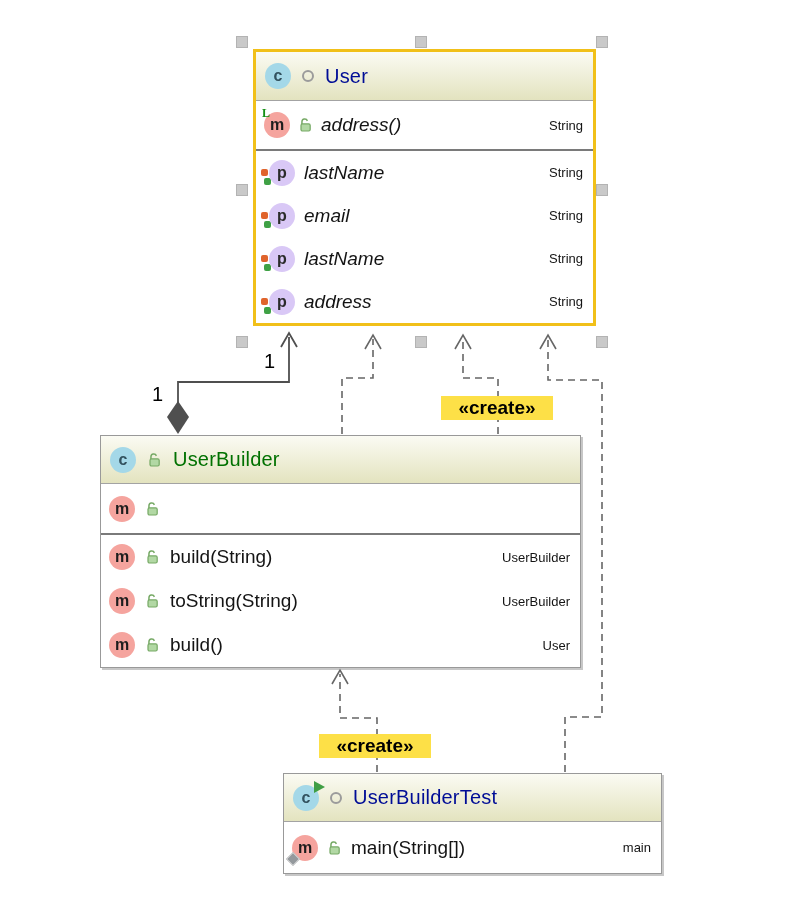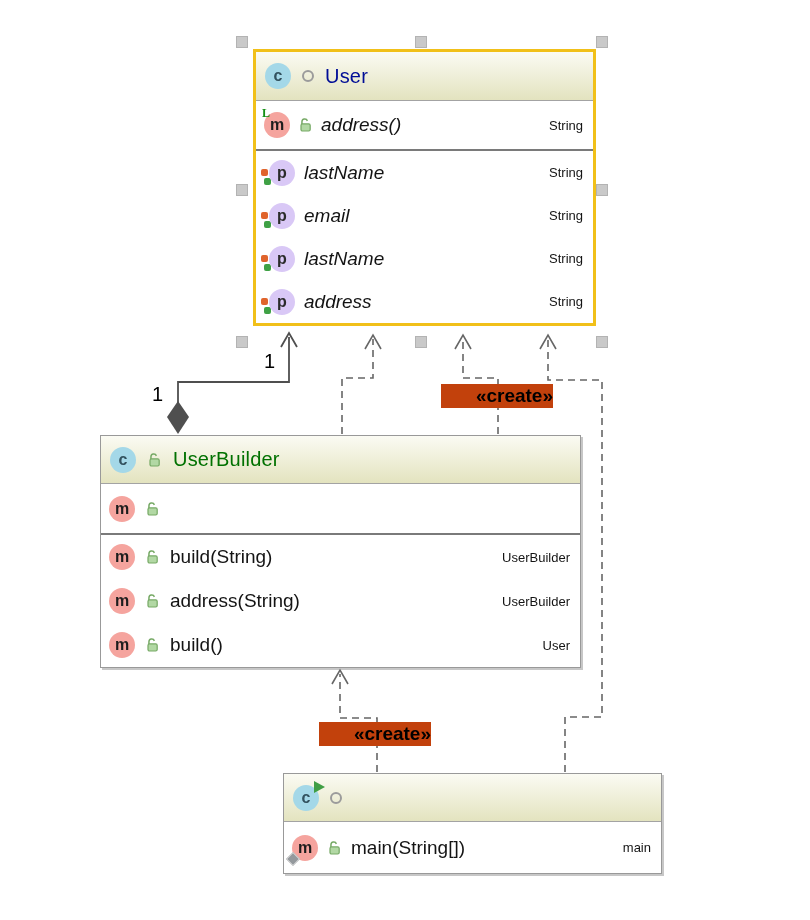--- a/index.html
+++ b/index.html
@@ -54,22 +54,22 @@
   #userbuilder .hdr{height:47px;}
   #userbuilder .row{padding-left:8px;gap:10px;}
   #userbuilder .row-ctor{height:49px;}
   #userbuilder .row-m{height:44px;}
   #userbuildertest{left:283px;top:773px;width:377px;}
   #userbuildertest .hdr{height:47px;}
   #userbuildertest .row-m{height:51px;padding-left:8px;gap:9px;}
 
   
   .elabel{position:absolute;font-size:20px;color:#000;}
-  .create-label{position:absolute;width:112px;text-align:right;font-size:19px;
-                font-weight:600;color:#000;background:#c2410c;padding:1px 0;}
+  .create-label{position:absolute;width:112px;text-align:center;font-size:19px;
+                font-weight:600;color:#000;background:#fde047;padding:1px 0;margin-top:12px;}
   #create-top{left:441px;top:384px;}
   #create-bottom{left:319px;top:722px;}
   #mult-left{left:152px;top:383px;}
   #mult-right{left:264px;top:350px;}
 
   
   .handle{position:absolute;width:12px;height:12px;background:#c9c9c9;border:1px solid #b3b3b3;
           box-sizing:border-box;}
 </style>
 </head>
@@ -220,21 +220,21 @@
       <span class="mtype">UserBuilder</span>
     </div>
     <div class="row row-m">
       <span class="circ c-meth">
           <span>m</span>
         </span>
       <svg class="lock" width="15" height="16" viewBox="0 0 16 16">
           <path d="M4.2,7 V4.5 a3,3 0 0 1 5.8,-0.9" stroke="#76a965" stroke-width="1.6" fill="none"></path>
           <rect x="3.2" y="6.8" width="9.8" height="7.6" rx="1.6" fill="#b2d8a4" stroke="#76a965" stroke-width="1.3"></rect>
         </svg>
-      <span class="mname">address(String)</span>
+      <span class="mname">toString(String)</span>
       <span class="mtype">UserBuilder</span>
     </div>
     <div class="row row-m">
       <span class="circ c-meth">
           <span>m</span>
         </span>
       <svg class="lock" width="15" height="16" viewBox="0 0 16 16">
           <path d="M4.2,7 V4.5 a3,3 0 0 1 5.8,-0.9" stroke="#76a965" stroke-width="1.6" fill="none"></path>
           <rect x="3.2" y="6.8" width="9.8" height="7.6" rx="1.6" fill="#b2d8a4" stroke="#76a965" stroke-width="1.3"></rect>
         </svg>
@@ -243,20 +243,21 @@
     </div>
   </div>
 
   <div class="uml-class" id="userbuildertest">
     <div class="hdr">
       <span class="circ c-class">
           <span>c</span>
           <span class="badge-play"></span>
         </span>
       <span class="ring"></span>
+      <span class="title t-navy">UserBuilderTest</span>
     </div>
     <div class="row row-m">
       <span class="circ c-meth">
           <span>m</span>
           <span class="badge-diamond"></span>
         </span>
       <svg class="lock" width="15" height="16" viewBox="0 0 16 16">
           <path d="M4.2,7 V4.5 a3,3 0 0 1 5.8,-0.9" stroke="#76a965" stroke-width="1.6" fill="none"></path>
           <rect x="3.2" y="6.8" width="9.8" height="7.6" rx="1.6" fill="#b2d8a4" stroke="#76a965" stroke-width="1.3"></rect>
         </svg>

